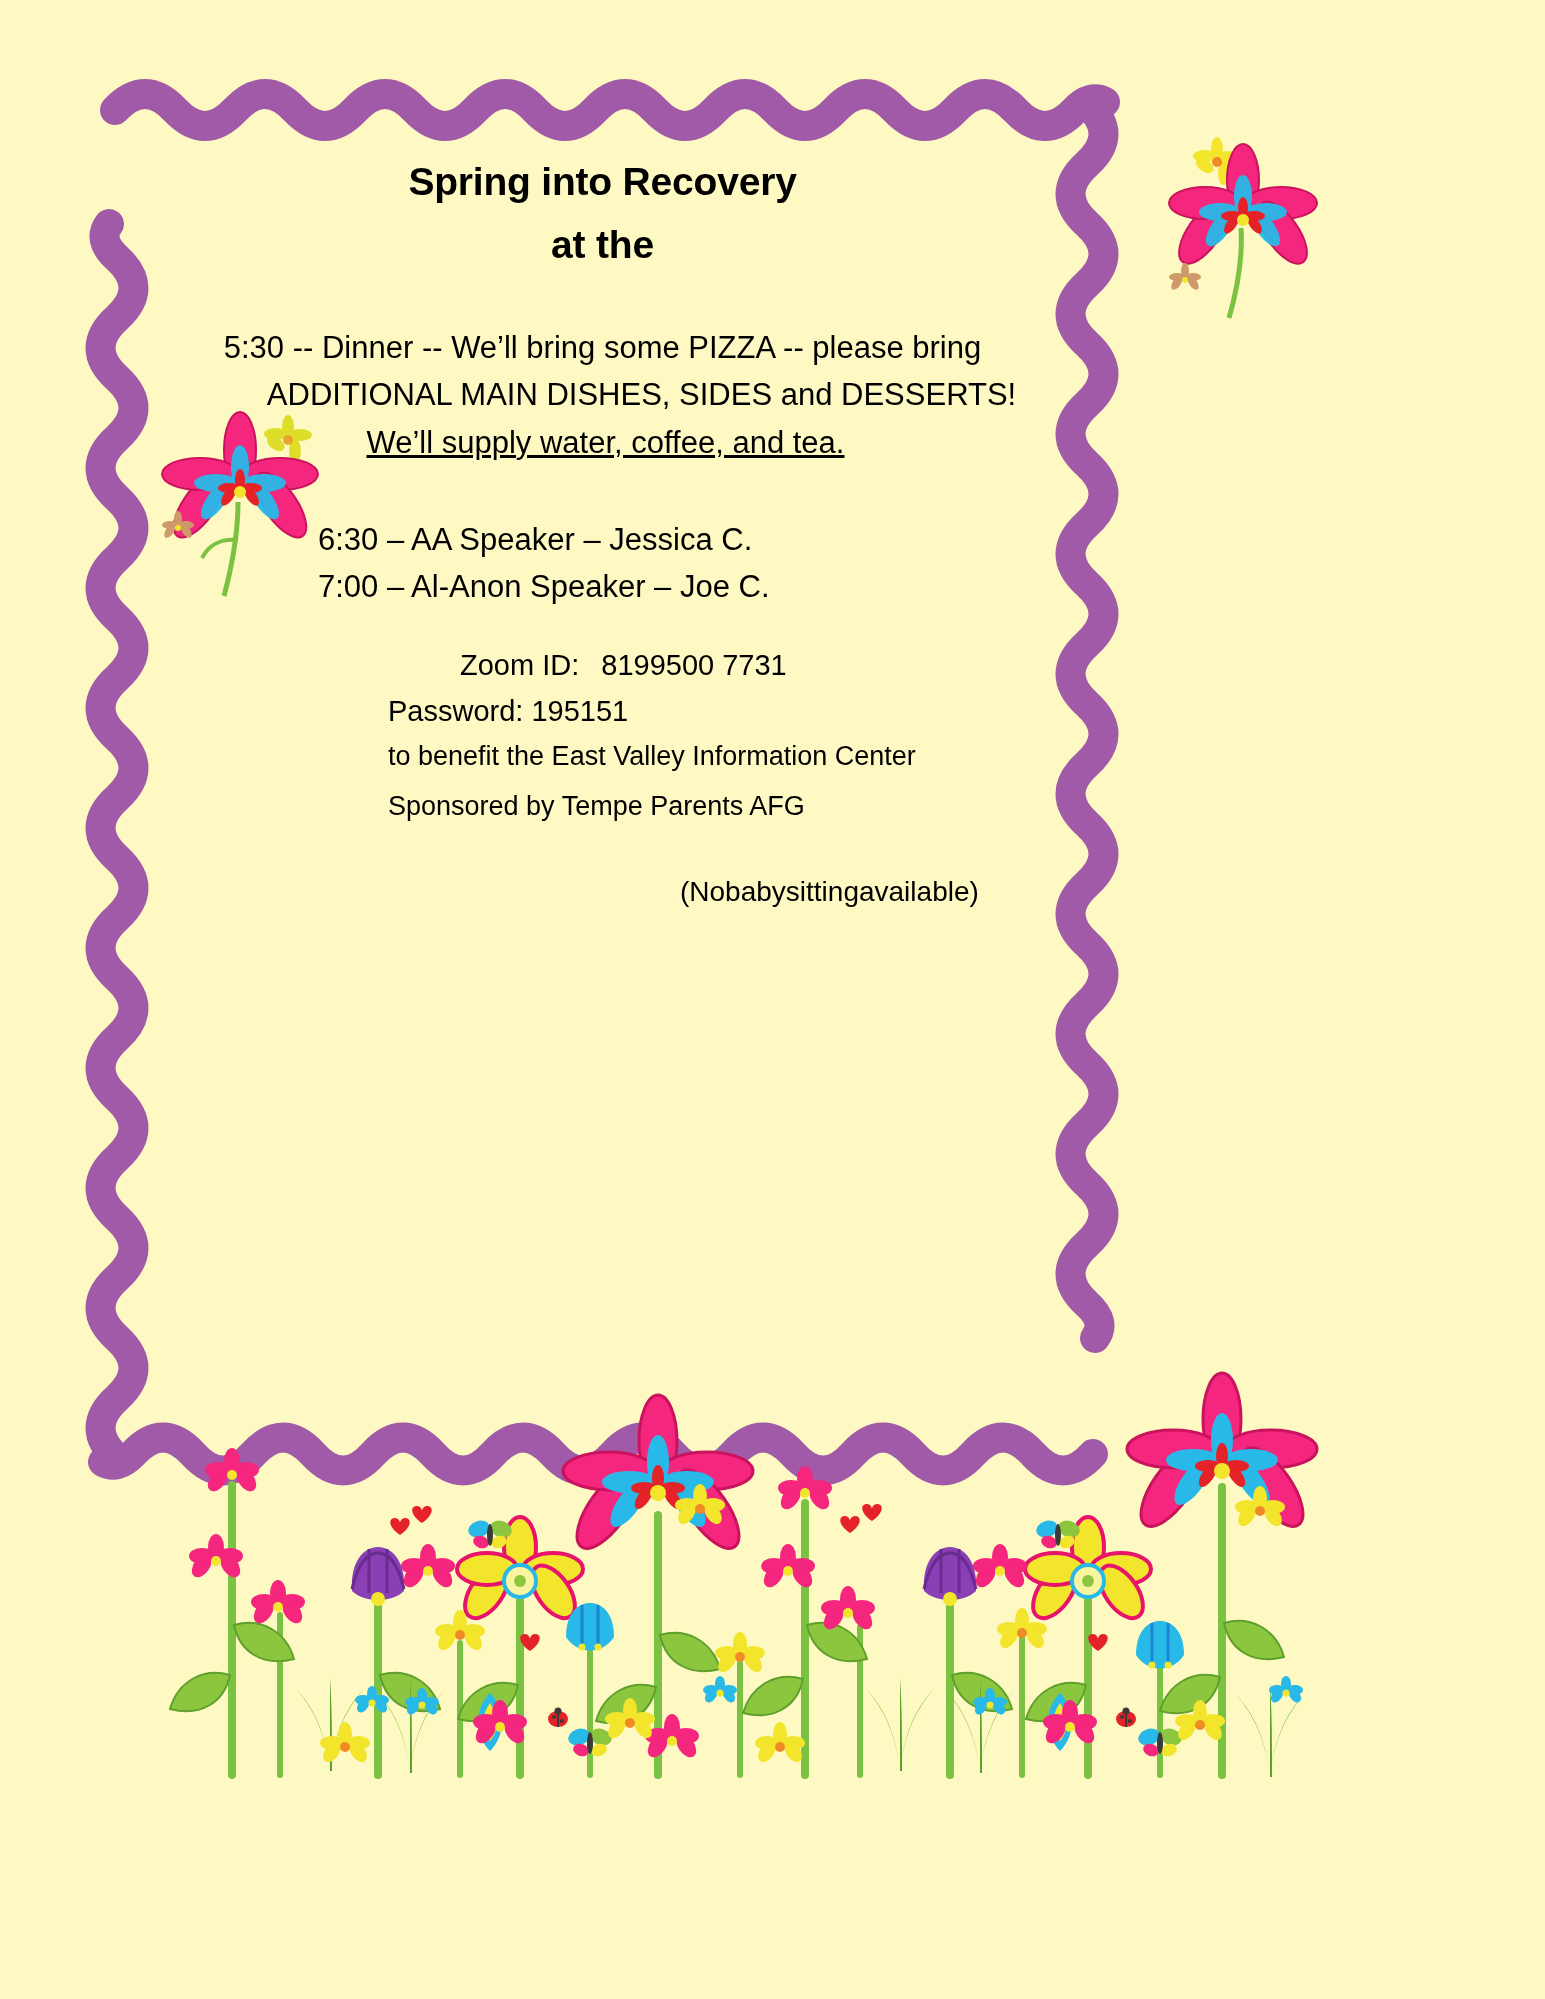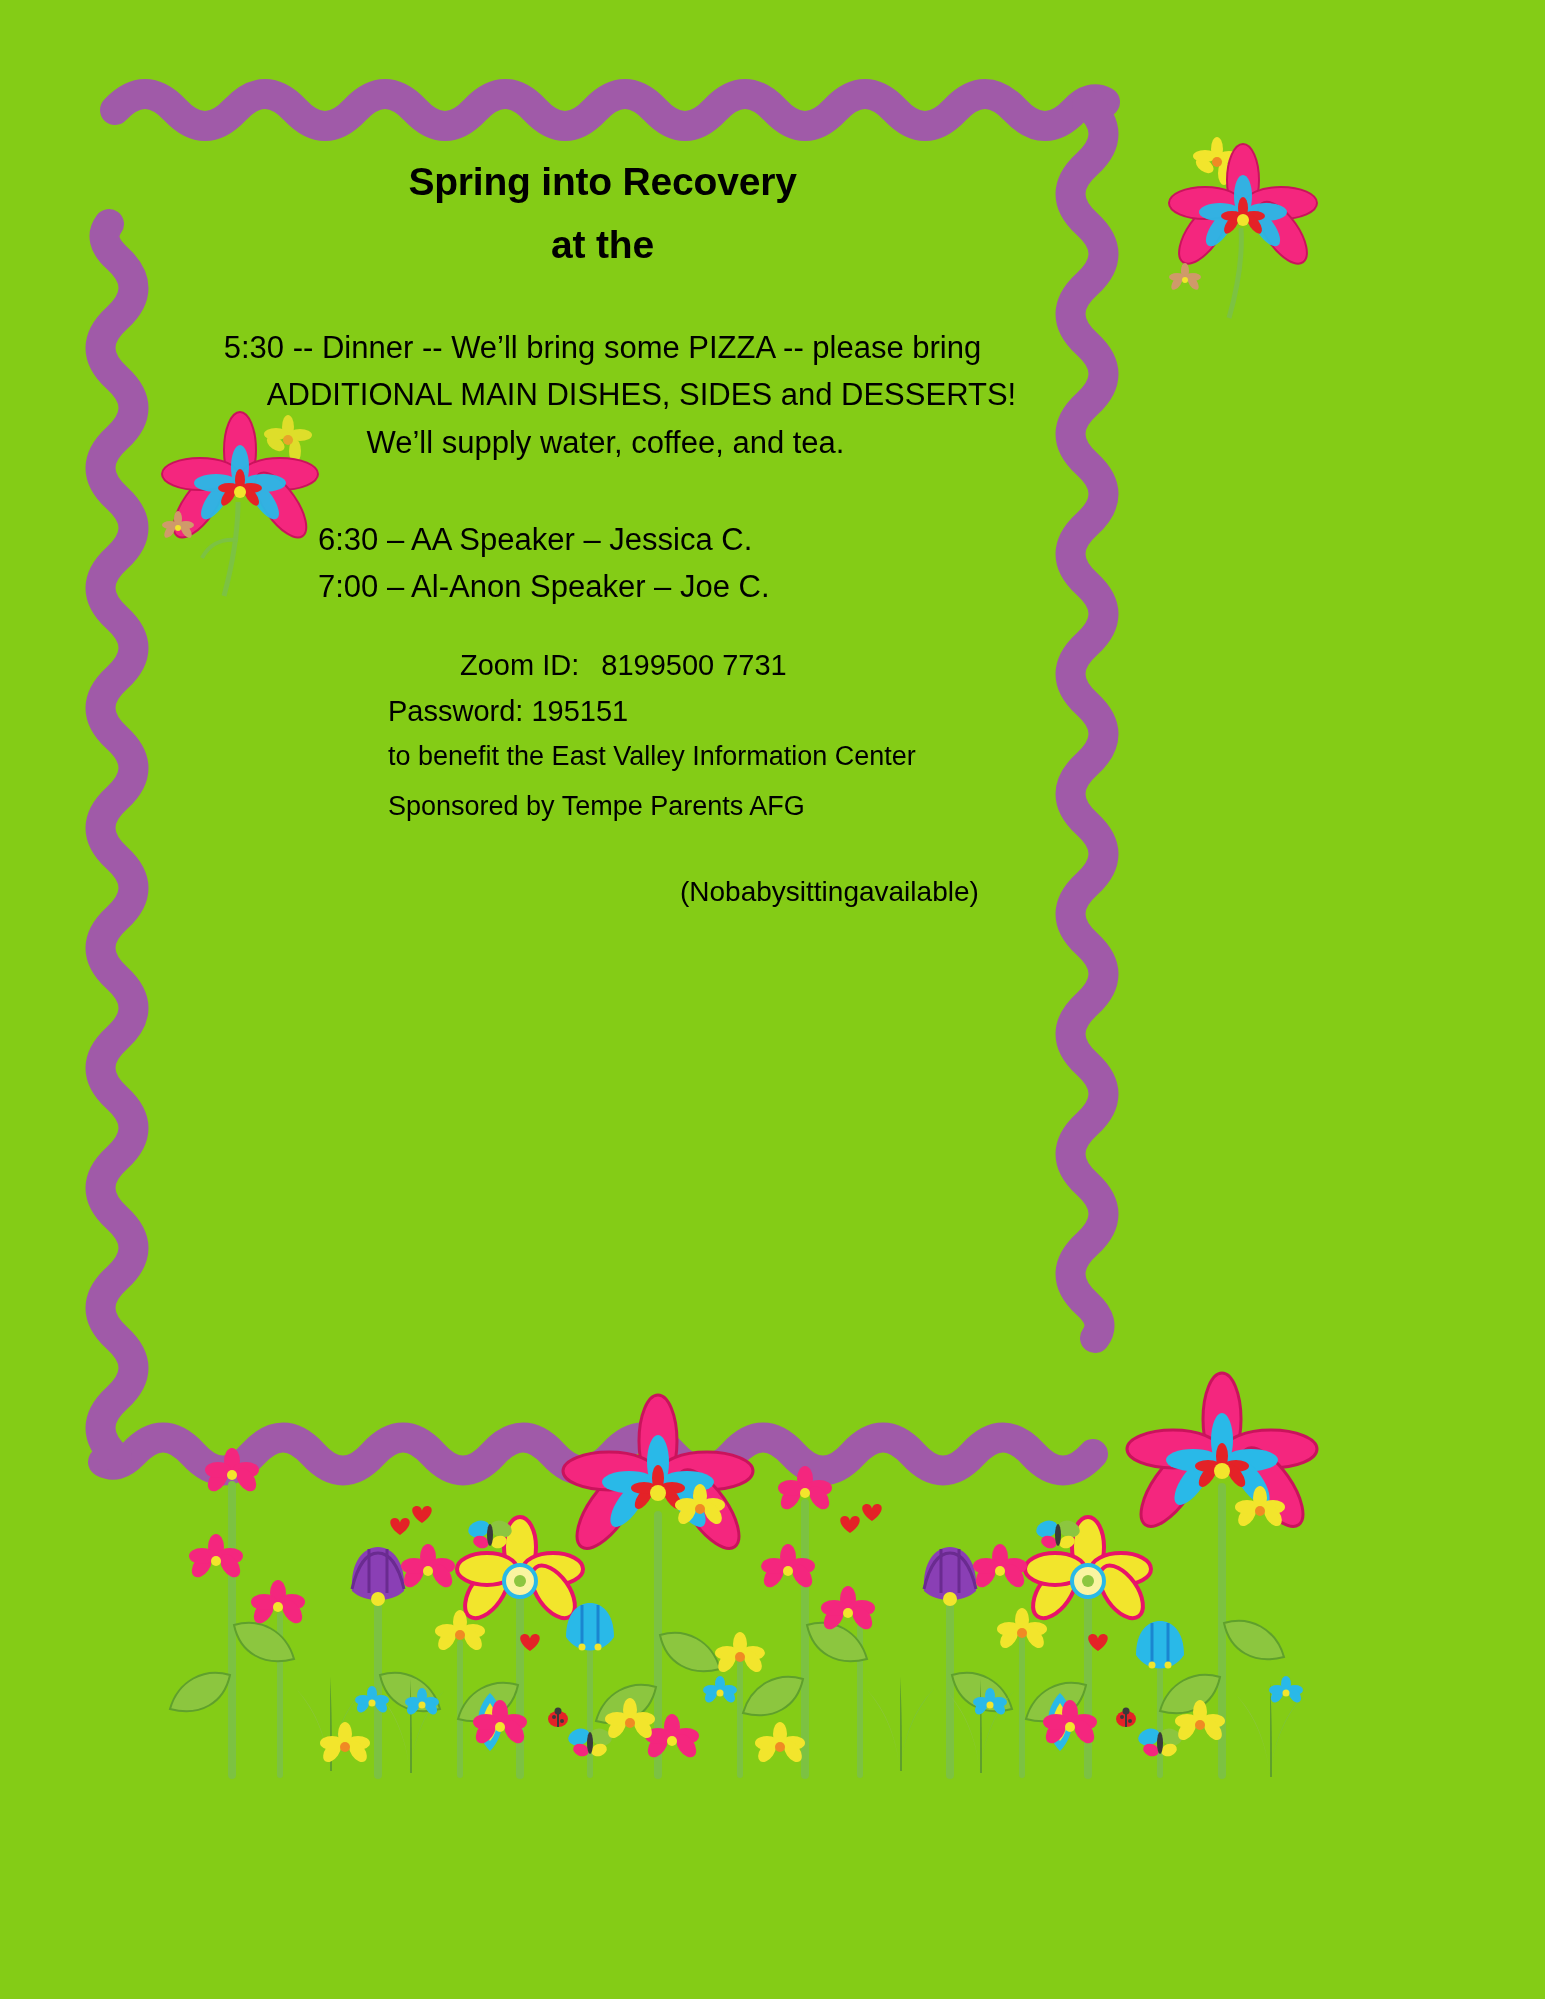--- a/index.html
+++ b/index.html
@@ -12,21 +12,21 @@
     height: 1999px;
     position: relative;
     font-family: "Liberation Sans", "DejaVu Sans", sans-serif;
     overflow: hidden;
   }
 
   
   #flyer {
     position: absolute;
     inset: 0;
-    background: #84cc16;
+    background: #fef9c3;
   }
 
   #border-frame {
     position: absolute;
     left: 85px;
     top: 70px;
     width: 1035px;
     height: 1420px;
   }
   #border-frame svg { display: block; width: 100%; height: 100%; overflow: visible; }
@@ -58,21 +58,21 @@
     line-height: 1.52;
   }
 
   #intro-block { margin-top: 18px; }
   .intro-line { white-space: nowrap; }
   .ordinal { font-size: 0.62em; vertical-align: super; line-height: 0; }
 
   #dinner-block { margin-top: 48px; }
   .dinner-line { white-space: nowrap; }
   #dinner-line-2 { padding-left: 78px; }
-  #dinner-line-3 { padding-left: 6px; }
+  #dinner-line-3 { padding-left: 6px; text-decoration: underline; }
 
   #speakers-block { margin-top: 50px; text-align: center; }
   .speaker-line { white-space: nowrap; text-align: left; padding-left: 168px; }
 
   
   #zoom-block {
     margin-top: 33px;
     text-align: left;
     padding-left: 238px;
     font-family: "Liberation Sans", "DejaVu Sans", sans-serif;

